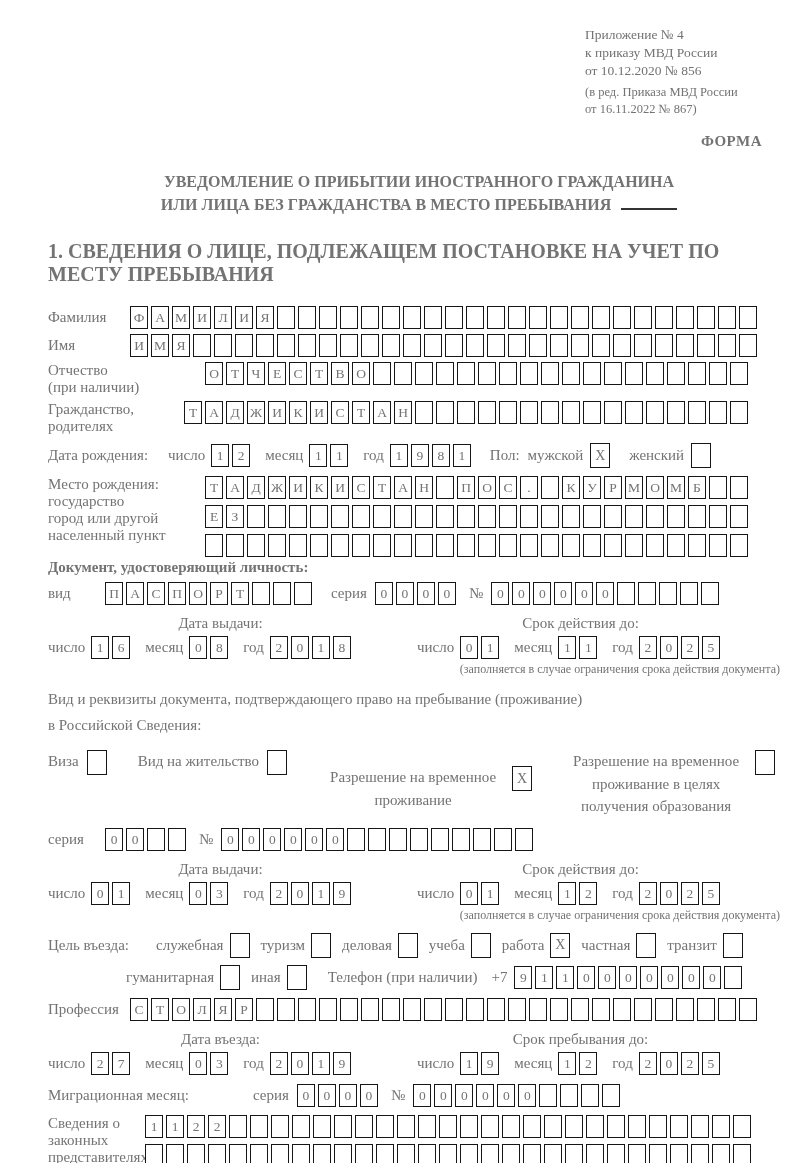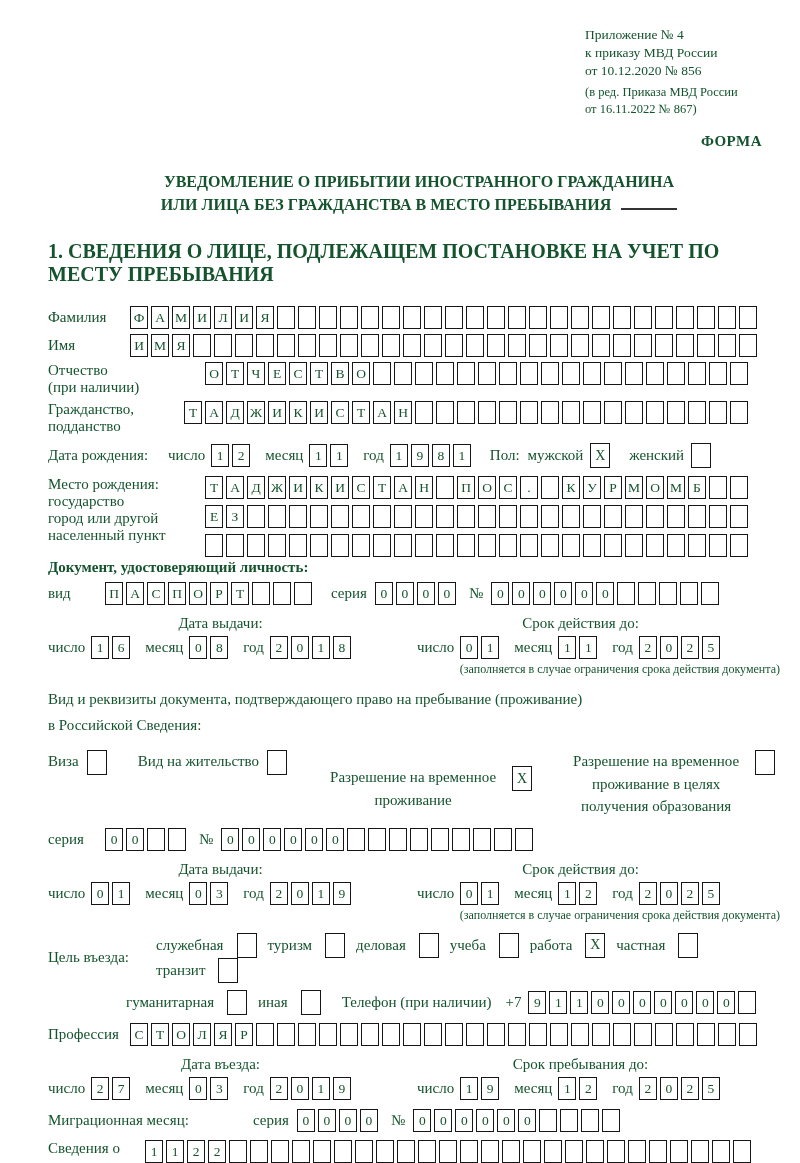--- a/index.html
+++ b/index.html
@@ -1,20 +1,20 @@
 <!DOCTYPE html>
 <html lang="ru"><head>
 <meta charset="utf-8">
 <style>
   html,body { margin:0; padding:0; background:#ffffff; }
   .page {
     width:800px; height:1163px; box-sizing:border-box;
     padding:26px 10px 0 48px;
     font-family:"Liberation Serif","DejaVu Serif",serif;
-    font-size:15px; color:#14532d; background:#fff; overflow:hidden; position:relative;
+    font-size:15px; color:#737373; background:#fff; overflow:hidden; position:relative;
   }
   .appendix { margin-left:537px; font-size:13.5px; line-height:1.32; }
   .appendix .b { font-size:12.5px; margin-top:5px; line-height:1.3; }
   .forma { text-align:right; font-weight:bold; margin:16px 28px 0 0; font-size:15px; letter-spacing:.5px; }
   .title { text-align:center; font-weight:bold; font-size:16px; margin-top:20px; line-height:1.45; }
   .uline { display:inline-block; width:56px; border-bottom:2px solid #333; margin-left:10px; vertical-align:baseline; height:14px; }
   .sect { font-weight:bold; font-size:20px; margin-top:22px; }
   .row { display:flex; align-items:center; margin-top:5px; }
   .row.top { align-items:flex-start; }
   .lbl { flex:0 0 auto; }
@@ -27,21 +27,21 @@
   }
   .cb { width:18px; height:23px; font-size:14px; }
   .dg { display:inline-flex; align-items:center; }
   .dglbl { margin:0 6px 0 10px; }
   .dg .cells { margin-right:2px; }
   .note { font-size:12px; text-align:right; margin-top:3px; padding-right:10px; }
   .center-b { font-weight:bold; margin-top:10px; }
   .hdrrow { display:flex; margin-top:10px; }
   .hdrrow .h1 { width:345px; text-align:center; }
   .hdrrow .h2 { width:375px; text-align:center; }
-  .opt { display:inline-flex; align-items:center; margin-right:8px;gap:7px; }
+  .opt { display:inline-flex; align-items:center; margin-right:8px; }
   .optlbl { margin-right:6px; }
   .permitrow { display:flex; align-items:flex-start; margin-top:12px; }
   .permitrow .popt { display:flex; align-items:flex-start; margin-right:14px; }
   .permitrow .plbl { text-align:center; line-height:1.5; margin-right:8px; }
   .permitrow .plbl.c { max-width:182px; }
   .stack { display:flex; flex-direction:column; gap:6px; }
   .ml { margin-left:10px; margin-right:8px; }
   .indent { margin-left:78px; }
 </style>
 </head>
@@ -173,21 +173,21 @@
         <span class="cell"></span>
         <span class="cell"></span>
         <span class="cell"></span>
         <span class="cell"></span>
       </span>
   </div>
 
   <div class="row top">
     <span class="lbl w136 l2">
       <div>Гражданство,</div>
-      <div>подданство</div>
+      <div>родителях</div>
     </span>
     <span class="cells">
         <span class="cell">Т</span>
         <span class="cell">А</span>
         <span class="cell">Д</span>
         <span class="cell">Ж</span>
         <span class="cell">И</span>
         <span class="cell">К</span>
         <span class="cell">И</span>
         <span class="cell">С</span>

